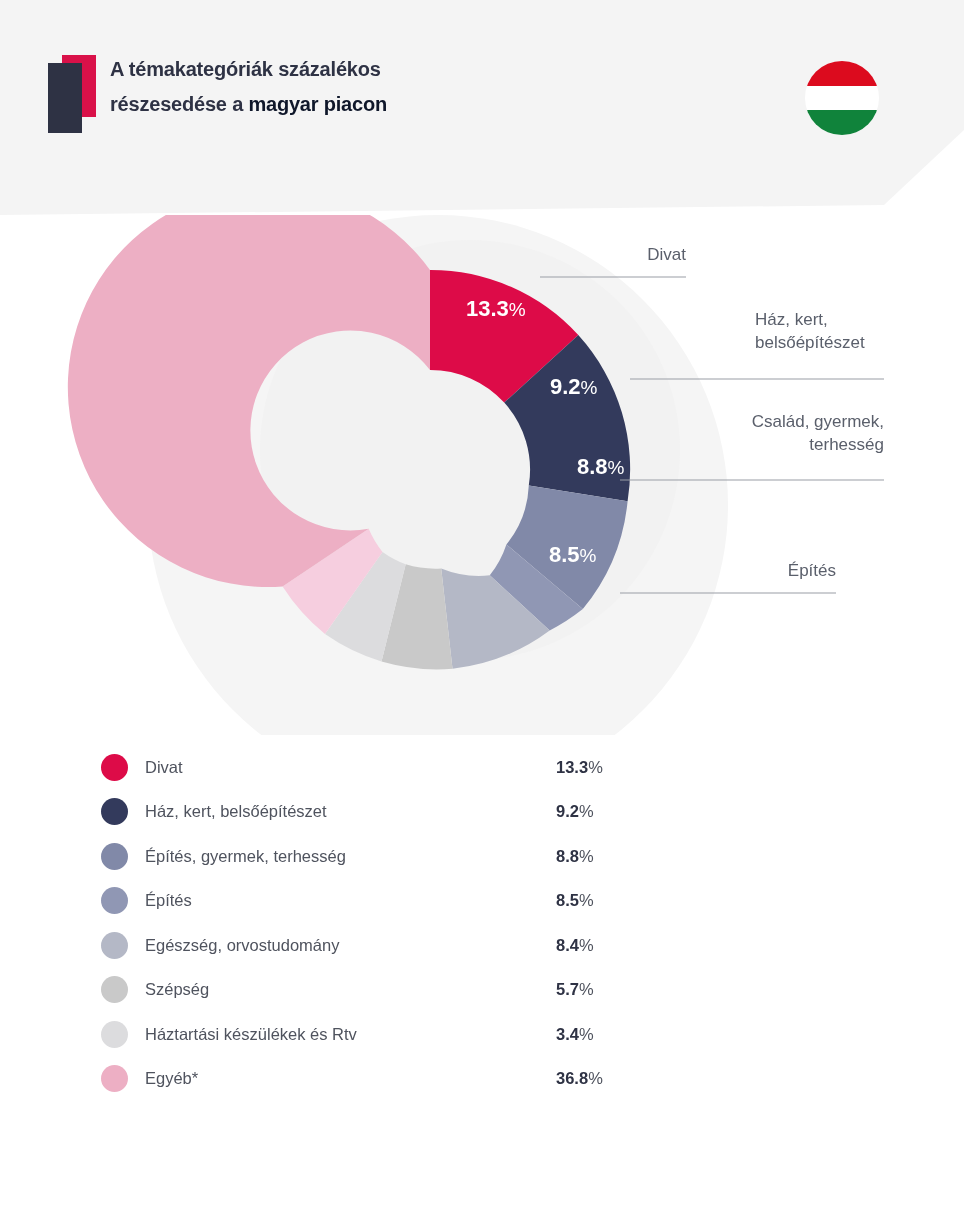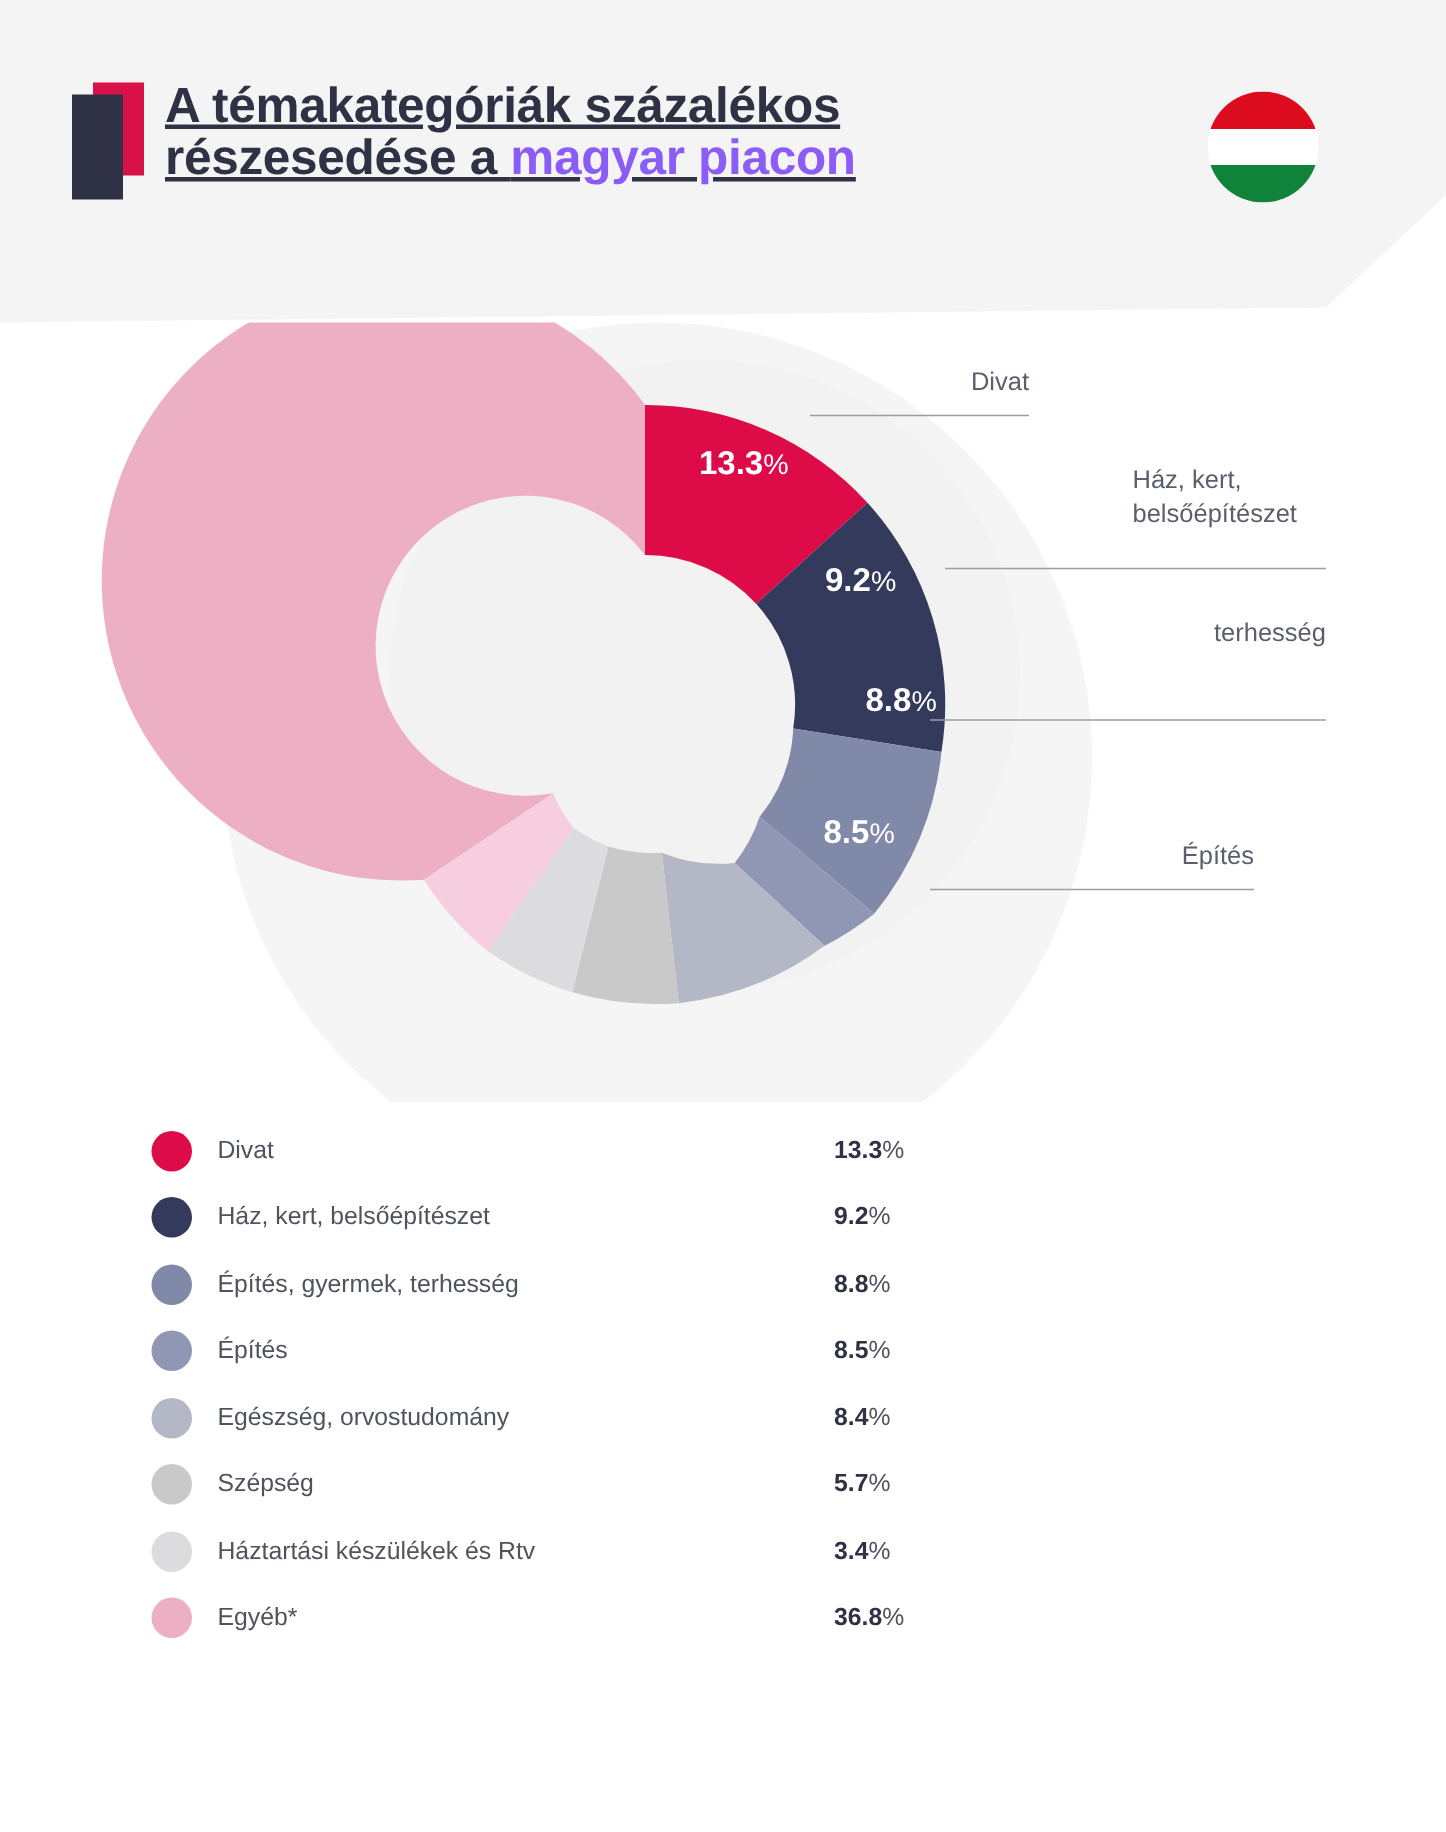--- a/index.html
+++ b/index.html
@@ -27,24 +27,24 @@
   #logo-rect-back {
     position:absolute; left:14px; top:0; width:34px; height:62px;
     background:#D91149;
   }
   #logo-rect-front {
     position:absolute; left:0; top:8px; width:34px; height:70px;
     background:#2E3244;
   }
   #title-block {
     position:absolute; left:110px; top:52px; width:600px;
-    font-size:33px; font-weight:bold; line-height:35px;
-    color:#2E3244; letter-spacing:-0.2px;text-decoration:underline;
-  }
-  #title-block .accent { color:#8b5cf6; }
+    font-size:20px; font-weight:bold; line-height:35px;
+    color:#2E3244; letter-spacing:-0.2px;
+  }
+  #title-block .accent { color:#0f172a; }
   #flag-badge {
     position:absolute; left:805px; top:61px; width:74px; height:74px;
     border-radius:50%; overflow:hidden;
   }
   #flag-badge .band { width:100%; height:33.34%; }
 
   
   #chart-area {
     position:absolute; left:0; top:215px; width:964px; height:520px;
   }
@@ -162,20 +162,21 @@
   <div class="callout right-align" style="left:486px; top:28px; width:200px;">
     <div>Divat</div>
   </div>
 
   <div class="callout" style="left:755px; top:93px;">
     <div>Ház, kert,</div>
     <div>belsőépítészet</div>
   </div>
 
   <div class="callout right-align" style="left:604px; top:195px; width:280px;">
+    <div>Család, gyermek,</div>
     <div>terhesség</div>
   </div>
 
   <div class="callout right-align" style="left:636px; top:344px; width:200px;">
     <div>Építés</div>
   </div>
 </div>
 
 <div id="legend">
 

